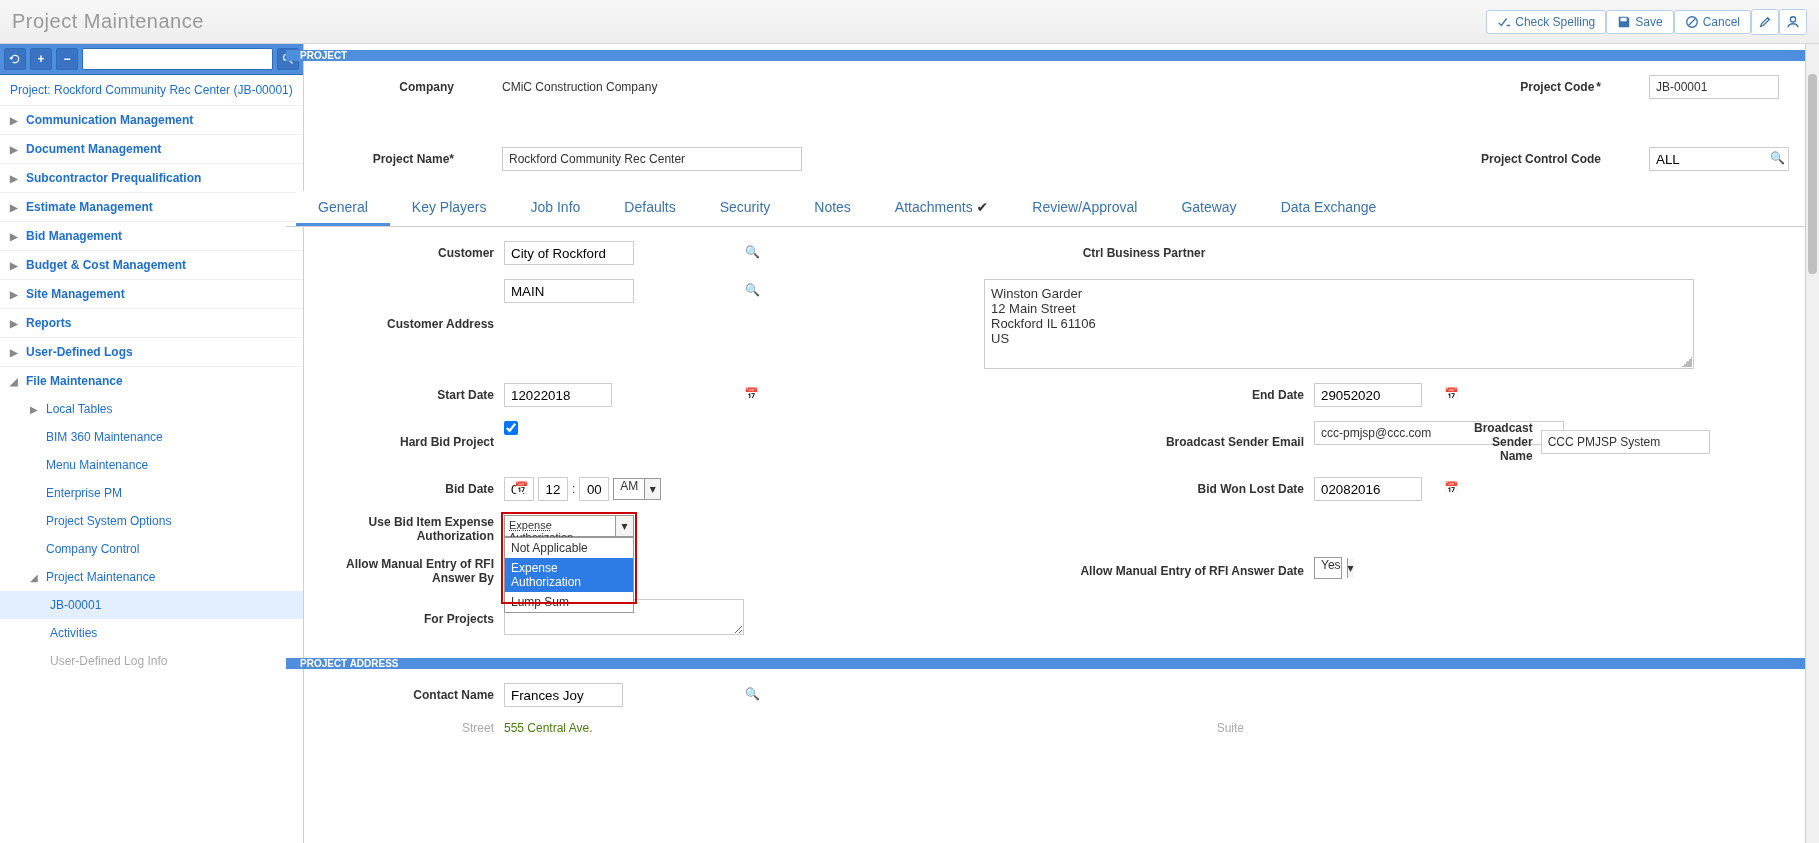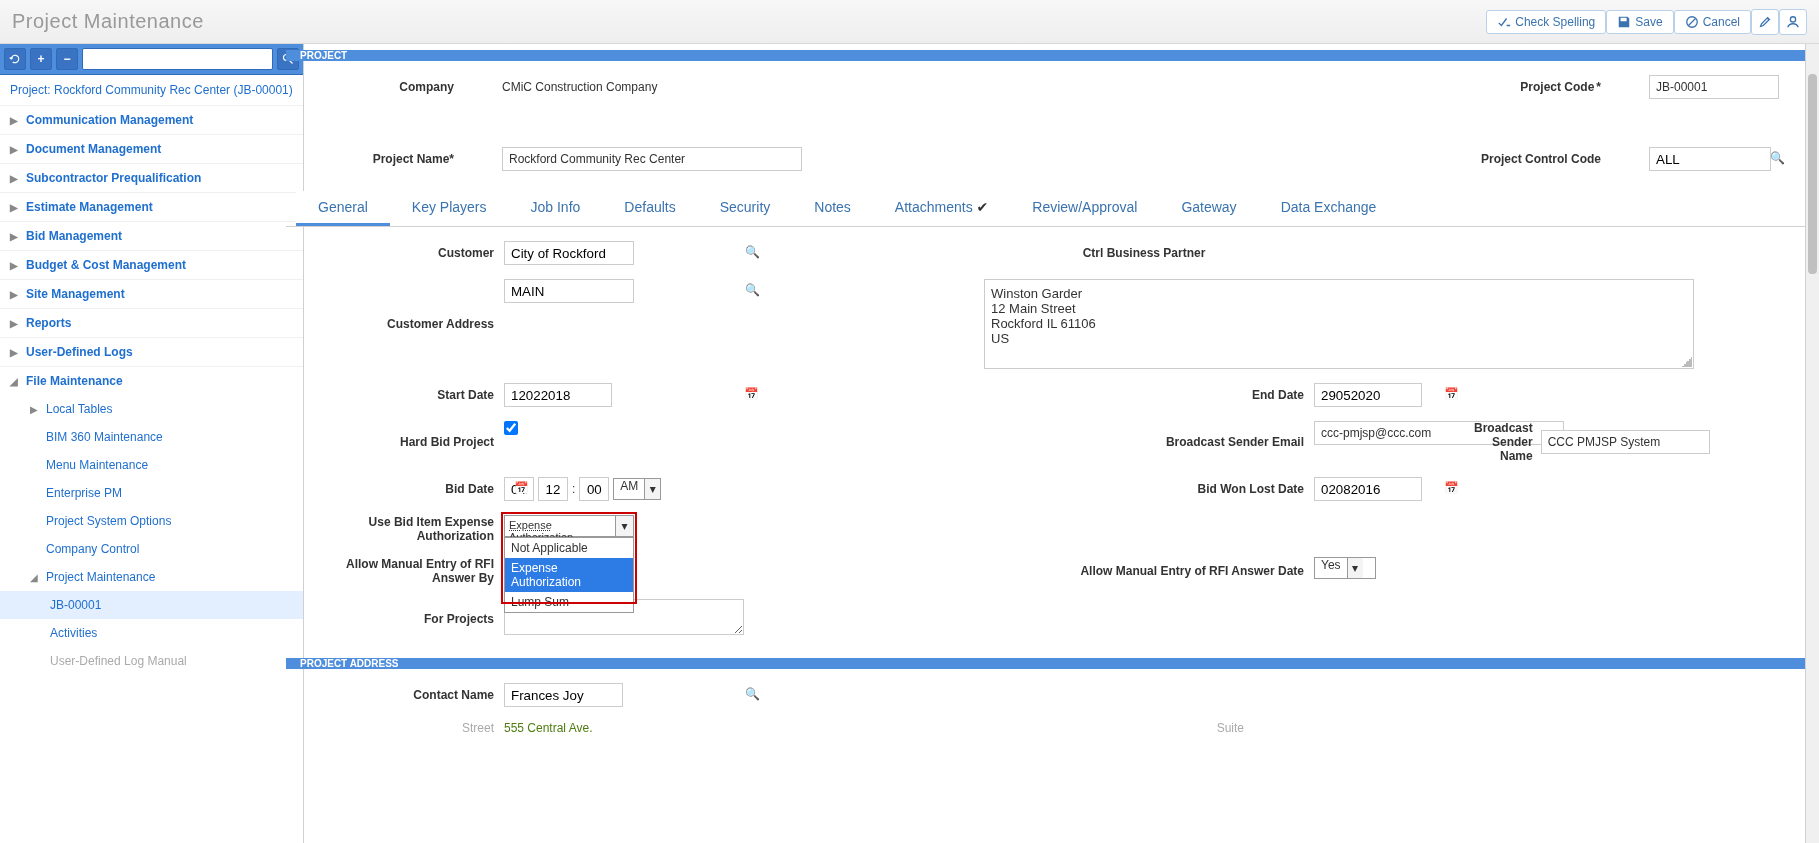--- a/index.html
+++ b/index.html
@@ -293,21 +293,21 @@
               <span class="caret">◢</span>
               <span>Project Maintenance</span>
             </div>
           <div class="tree-row l3 selected">
               <span>JB-00001</span>
             </div>
           <div class="tree-row l3">
               <span style="padding-left:0">Activities</span>
             </div>
           <div class="tree-row l3 dim">
-              <span>User-Defined Log Manual</span>
+              <span>User-Defined Log Info</span>
             </div>
         </li>
       </ul>
     </div>
     <div class="sidebar-scroll">
         <div class="thumb"></div>
       </div>
   </div>
 
   <div class="content">
@@ -320,21 +320,21 @@
         <div class="static-val">CMiC Construction Company</div>
         <div></div>
         <div class="lbl-b"><span>Project Code</span><span class="req-star">*</span></div>
         <input class="text-input sm" value="JB-00001" style="">
 
         <div class="lbl-b">Project Name*</div>
         <input class="text-input lg" value="Rockford Community Rec Center" style="">
         <div></div>
         <div class="lbl-b">Project Control Code</div>
         <div class="lookup">
-          <input style="width: 122px;" value="ALL">
+          <input style="width: 140px;" value="ALL">
           <span class="mag">🔍</span>
         </div>
       </div>
 
       <div class="tabs">
         <div class="tab active">General</div>
         <div class="tab">Key Players</div>
         <div class="tab">Job Info</div>
         <div class="tab">Defaults</div>
         <div class="tab">Security</div>
@@ -423,21 +423,21 @@
         </div>
         <div></div>
         <div></div>
           <div></div>
           <div></div>
 
         <div class="lbl">Allow Manual Entry of RFI Answer By</div>
         <div></div>
         <div></div>
         <div class="lbl" style="text-align:right">Allow Manual Entry of RFI Answer Date</div>
-        <div class="sel-small" style="width:62px">
+        <div class="sel-small" style="width:28px">
             <span>Yes</span>
             <div class="ar">▾</div>
           </div>
         <div></div>
 
         <div class="lbl">For Projects</div>
         <div><textarea class="textarea" style=""></textarea></div>
         <div></div>
           <div></div>
           <div></div>

